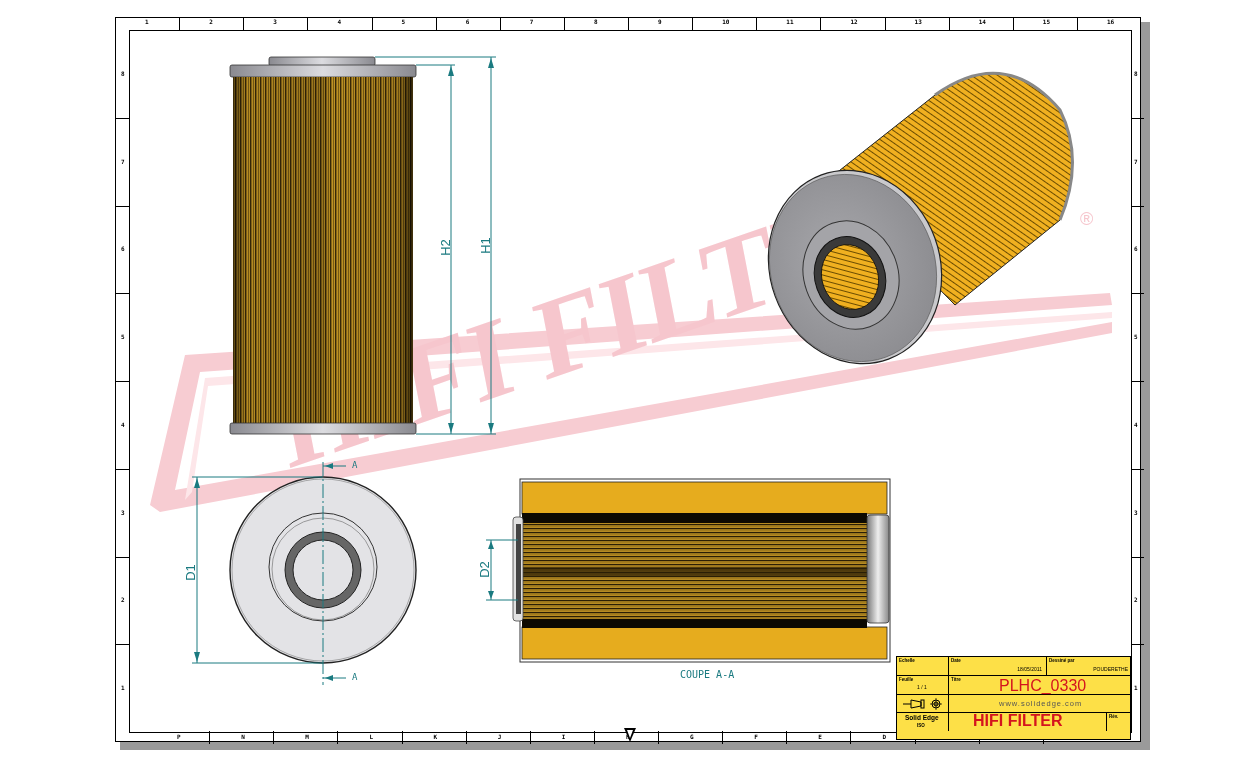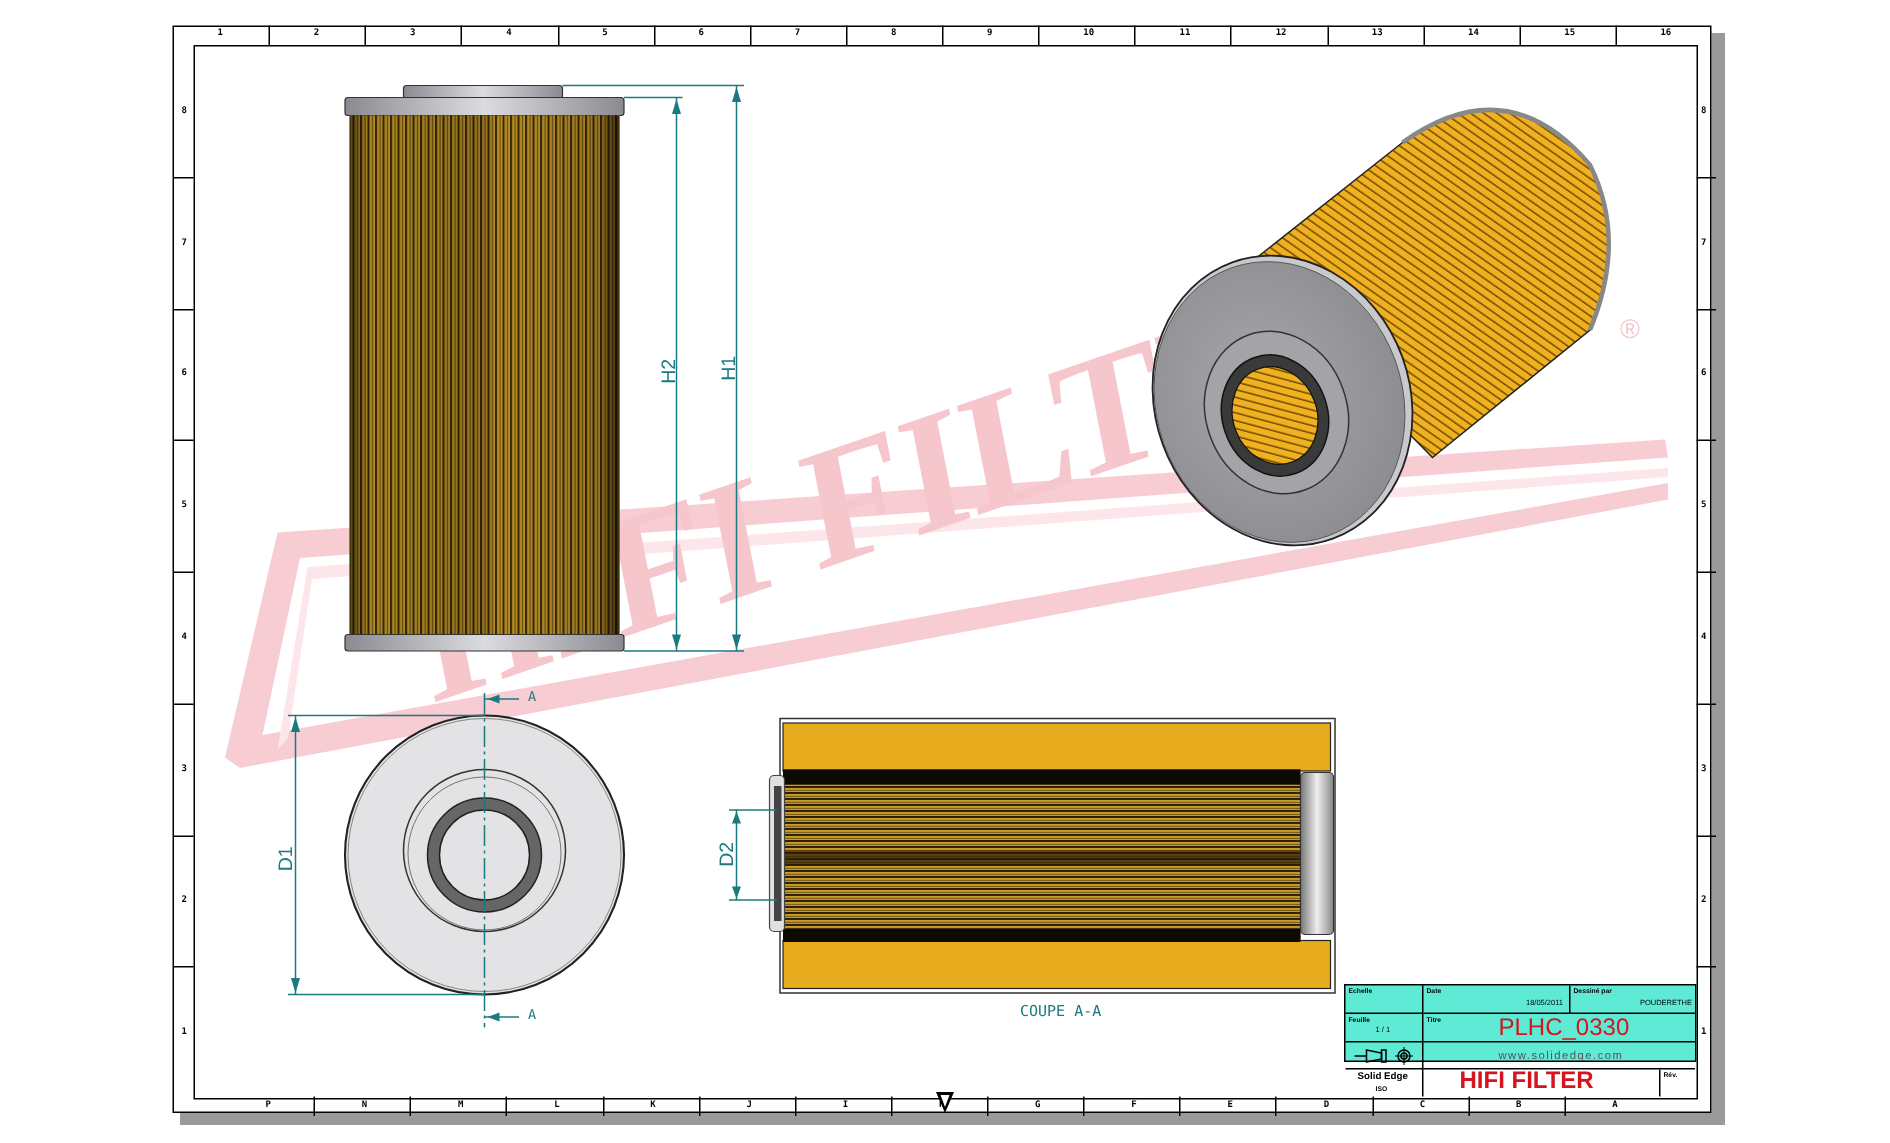--- a/index.html
+++ b/index.html
@@ -4,21 +4,21 @@
 <style>
   html,body{margin:0;padding:0;background:#ffffff;}
   body{width:1260px;height:762px;position:relative;overflow:hidden;font-family:"Liberation Sans",sans-serif;}
   .sheet-shadow{position:absolute;left:120px;top:22px;width:1030px;height:728px;background:#9a9a9a;}
   .sheet{position:absolute;left:115px;top:17px;width:1026px;height:725px;background:#fff;border:1.5px solid #000;box-sizing:border-box;}
   .inner{position:absolute;left:129px;top:30px;width:1003px;height:703px;border:1.5px solid #000;box-sizing:border-box;}
   .tick-h{position:absolute;width:1px;height:13px;background:#000;}
   .tick-v{position:absolute;width:13px;height:1px;background:#000;}
   .tick-label{position:absolute;font-size:6px;color:#000;font-family:"DejaVu Sans Mono",monospace;font-weight:bold;}
   svg{position:absolute;left:0;top:0;}
-  .tb{position:absolute;left:896px;top:656px;width:235px;height:52px;border:1.5px solid #000;box-sizing:border-box;background:#5eead4;}
+  .tb{position:absolute;left:896px;top:656px;width:235px;height:84px;border:1.5px solid #000;box-sizing:border-box;background:#fde047;}
   .tb-cell{position:absolute;border-right:1px solid #000;border-bottom:1px solid #000;box-sizing:border-box;}
   .tb-lbl{position:absolute;font-size:4.5px;font-weight:bold;left:2px;top:1px;color:#000;}
   .tb-val{position:absolute;font-size:7px;color:#000;}
   .dim-text{position:absolute;color:#1a7a80;font-size:13px;font-family:"Liberation Sans",sans-serif;}
   .caption{position:absolute;color:#1a7a80;font-size:10px;font-family:"DejaVu Sans Mono",monospace;letter-spacing:0px;}
 </style>
 </head>
 <body>
 
 <div class="sheet-shadow"></div>

